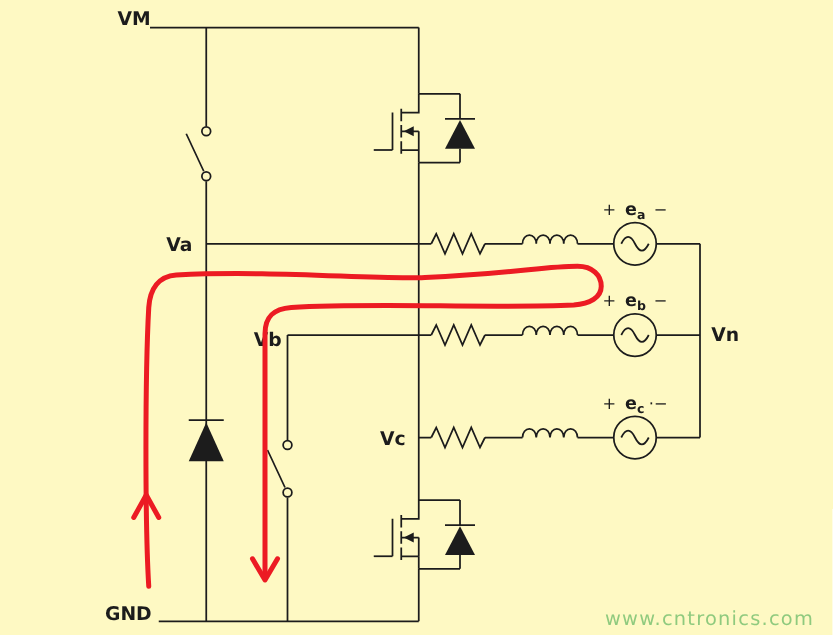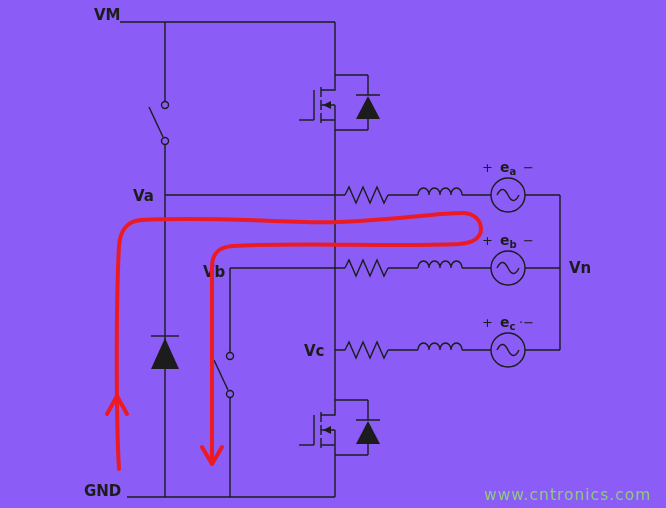--- a/index.html
+++ b/index.html
@@ -1,16 +1,16 @@
 <!DOCTYPE html>
 <html><head>
 <meta charset="utf-8">
 <style>
   html,body{margin:0;padding:0;background:#ffffff;}
-  .canvas{position:relative;width:666px;height:508px;background:#8b5cf6;overflow:hidden;}
+  .canvas{position:relative;width:666px;height:508px;background:#fef9c3;overflow:hidden;}
   svg{display:block;}
   text{font-family:"DejaVu Sans","Liberation Sans",sans-serif;}
 </style>
 </head>
 <body>
 
 <div class="canvas">
 <svg width="666" height="508" viewBox="0 0 666 508">
 
   <g fill="none" stroke-width="1.4" stroke="#1c1c1c">

